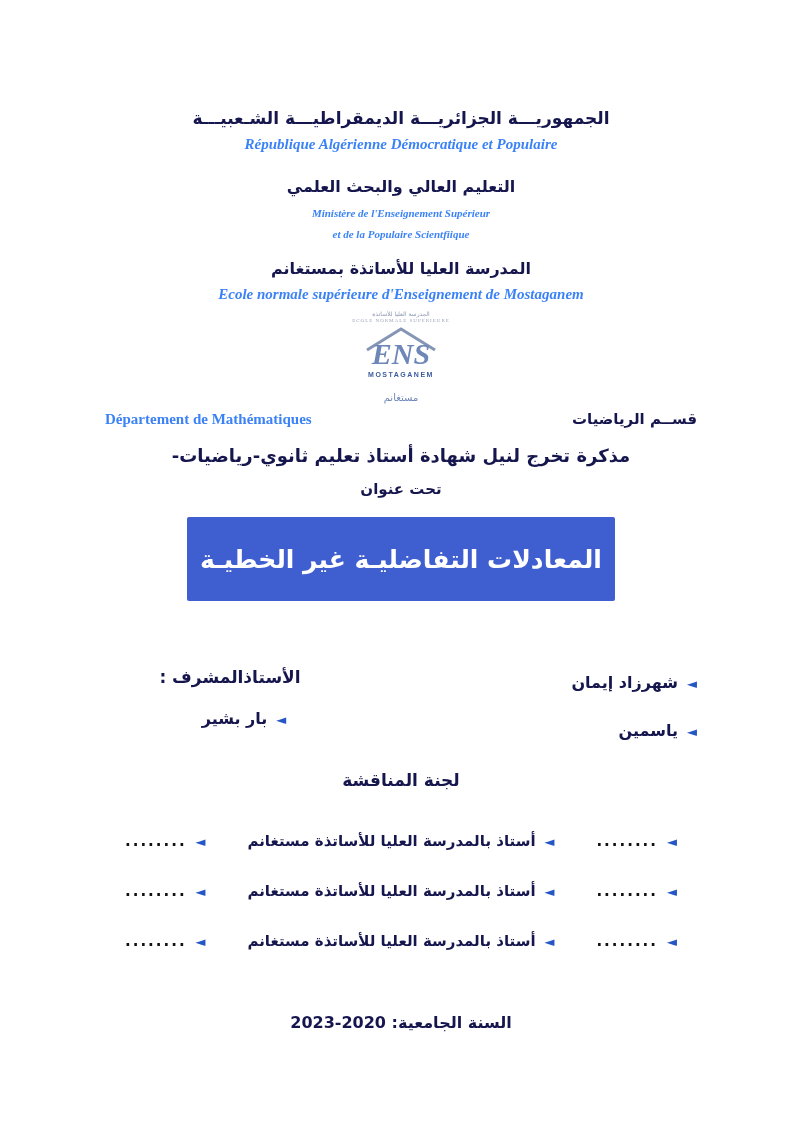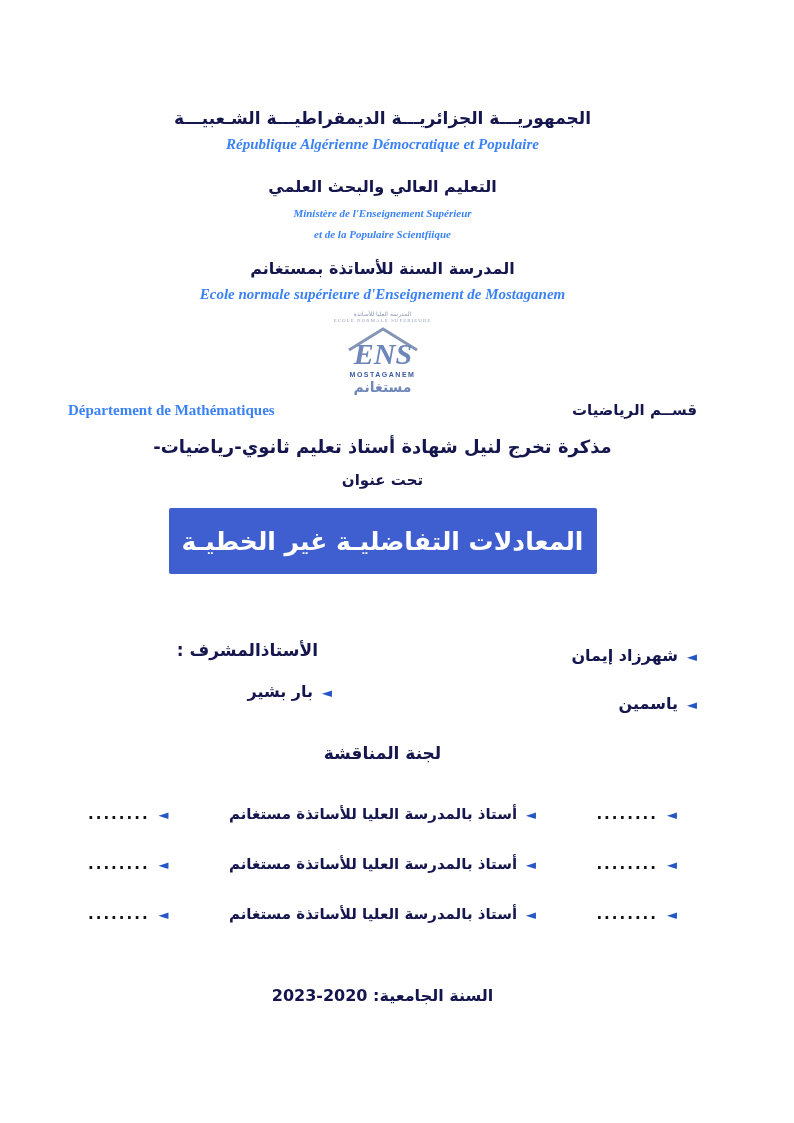--- a/index.html
+++ b/index.html
@@ -5,21 +5,21 @@
   * { margin: 0; padding: 0; box-sizing: border-box; }
   html, body { background: #ffffff; }
   body {
     width: 794px; height: 1123px;
     font-family: "DejaVu Sans", sans-serif;
   }
   .page {
     position: relative;
     width: 794px; height: 1123px;
     background: #ffffff;
-    padding: 105px 97px 0 68px;
+    padding: 105px 97px 0 105px;
     overflow: hidden;
   }
   .center { text-align: center; }
   .ar {
     font-family: "DejaVu Sans", sans-serif;
     color: #16164e;
     font-weight: bold;
     direction: rtl;
   }
   .fr {
@@ -40,54 +40,54 @@
 
   
   .logo {
     width: 110px; margin: 6px auto 0 auto;
     text-align: center; line-height: 1;
   }
   .logo-top-ar { font-size: 6px; color: #8d99b3; direction: rtl; }
   .logo-top-fr { font-size: 5px; color: #9aa4b8; letter-spacing: 1px; margin-top: 1px; font-family: "Liberation Serif", serif; }
   .logo-emblem { display: block; margin: 1px auto 0 auto; }
   .logo-city { font-size: 7px; font-weight: bold; color: #3c5a9e; letter-spacing: 1.5px; margin-top: 1px; font-family: "Liberation Sans", sans-serif; }
-  .logo-city-ar { font-size: 14px; font-weight: bold; color: #6e87b8; direction: rtl; margin-top: 2px; }
+  .logo-city-ar { font-size: 10px; font-weight: normal; color: #6e87b8; direction: rtl; margin-top: 15px; }
 
   
   .dept-row {
     display: flex; justify-content: space-between; align-items: baseline;
     margin-top: 4px;
   }
   .dept-fr { font-size: 15px; line-height: 24px; }
   .dept-ar { font-size: 15px; line-height: 24px; }
 
   
   .memoir-1 { font-size: 18px; line-height: 30px; margin-top: 10px; }
   .memoir-2 { font-size: 15px; line-height: 24px; margin-top: 6px; }
 
   
   .banner {
-    width: 428px; height: 66px;
+    width: 428px; height: 84px;
     margin: 16px auto 0 auto;
     background: #3f5ed0;
     border-radius: 2px;
     display: flex; align-items: center; justify-content: center;
   }
   .banner-text {
     color: #ffffff; font-weight: bold; font-size: 25px;
     direction: rtl; white-space: nowrap;
     font-family: "DejaVu Sans", sans-serif;
   }
 
   
   .people-row {
     display: flex; justify-content: space-between;
     margin-top: 48px;
   }
-  .supervisor-col { width: 250px; text-align: right; direction: rtl; padding-top: 16px; }
+  .supervisor-col { width: 250px; text-align: center; direction: rtl; padding-top: 16px; }
   .authors-col { width: 200px; text-align: right; direction: rtl; }
   .people-label { font-size: 17px; line-height: 24px; }
   .bullet-item {
     display: inline-flex; align-items: center; gap: 9px;
     direction: rtl; font-size: 16px; line-height: 24px;
   }
   .authors-col .bullet-item.first { margin-top: 22px; }
   .authors-col .bullet-item.second { margin-top: 24px; }
   .supervisor-col .bullet-item { margin-top: 18px; position: relative; right: -14px; }
   .tri { color: #2456c5; font-size: 13px; line-height: 1; }
@@ -113,21 +113,21 @@
 
 <div class="page">
 
   <div class="center ar republic-ar">الجمهوريـــة الجزائريـــة الديمقراطيـــة الشـعبيـــة</div>
   <div class="center fr it republic-fr">République Algérienne Démocratique et Populaire</div>
 
   <div class="center ar ministry-ar">التعليم العالي والبحث العلمي</div>
   <div class="center fr it ministry-fr first">Ministère de l'Enseignement Supérieur</div>
   <div class="center fr it ministry-fr">et de la Populaire Scientfiique</div>
 
-  <div class="center ar school-ar">المدرسة السنة للأساتذة بمستغانم</div>
+  <div class="center ar school-ar">المدرسة العليا للأساتذة بمستغانم</div>
   <div class="center fr it school-fr">Ecole normale supérieure d'Enseignement de Mostaganem</div>
 
   <div class="logo">
     <div class="logo-top-ar">المدرسة العليا للأساتذة</div>
     <div class="logo-top-fr">ECOLE NORMALE SUPERIEURE</div>
     <svg class="logo-emblem" width="92" height="46" viewBox="0 0 92 46">
       <polyline points="12,26 46,5 80,26" fill="none" stroke="#8595b5" stroke-width="3"></polyline>
       <text x="46" y="40" text-anchor="middle" font-size="30" font-style="italic" font-weight="bold" font-family="Liberation Serif, serif" fill="#6e87b8">ENS</text>
     </svg>
     <div class="logo-city">MOSTAGANEM</div>

